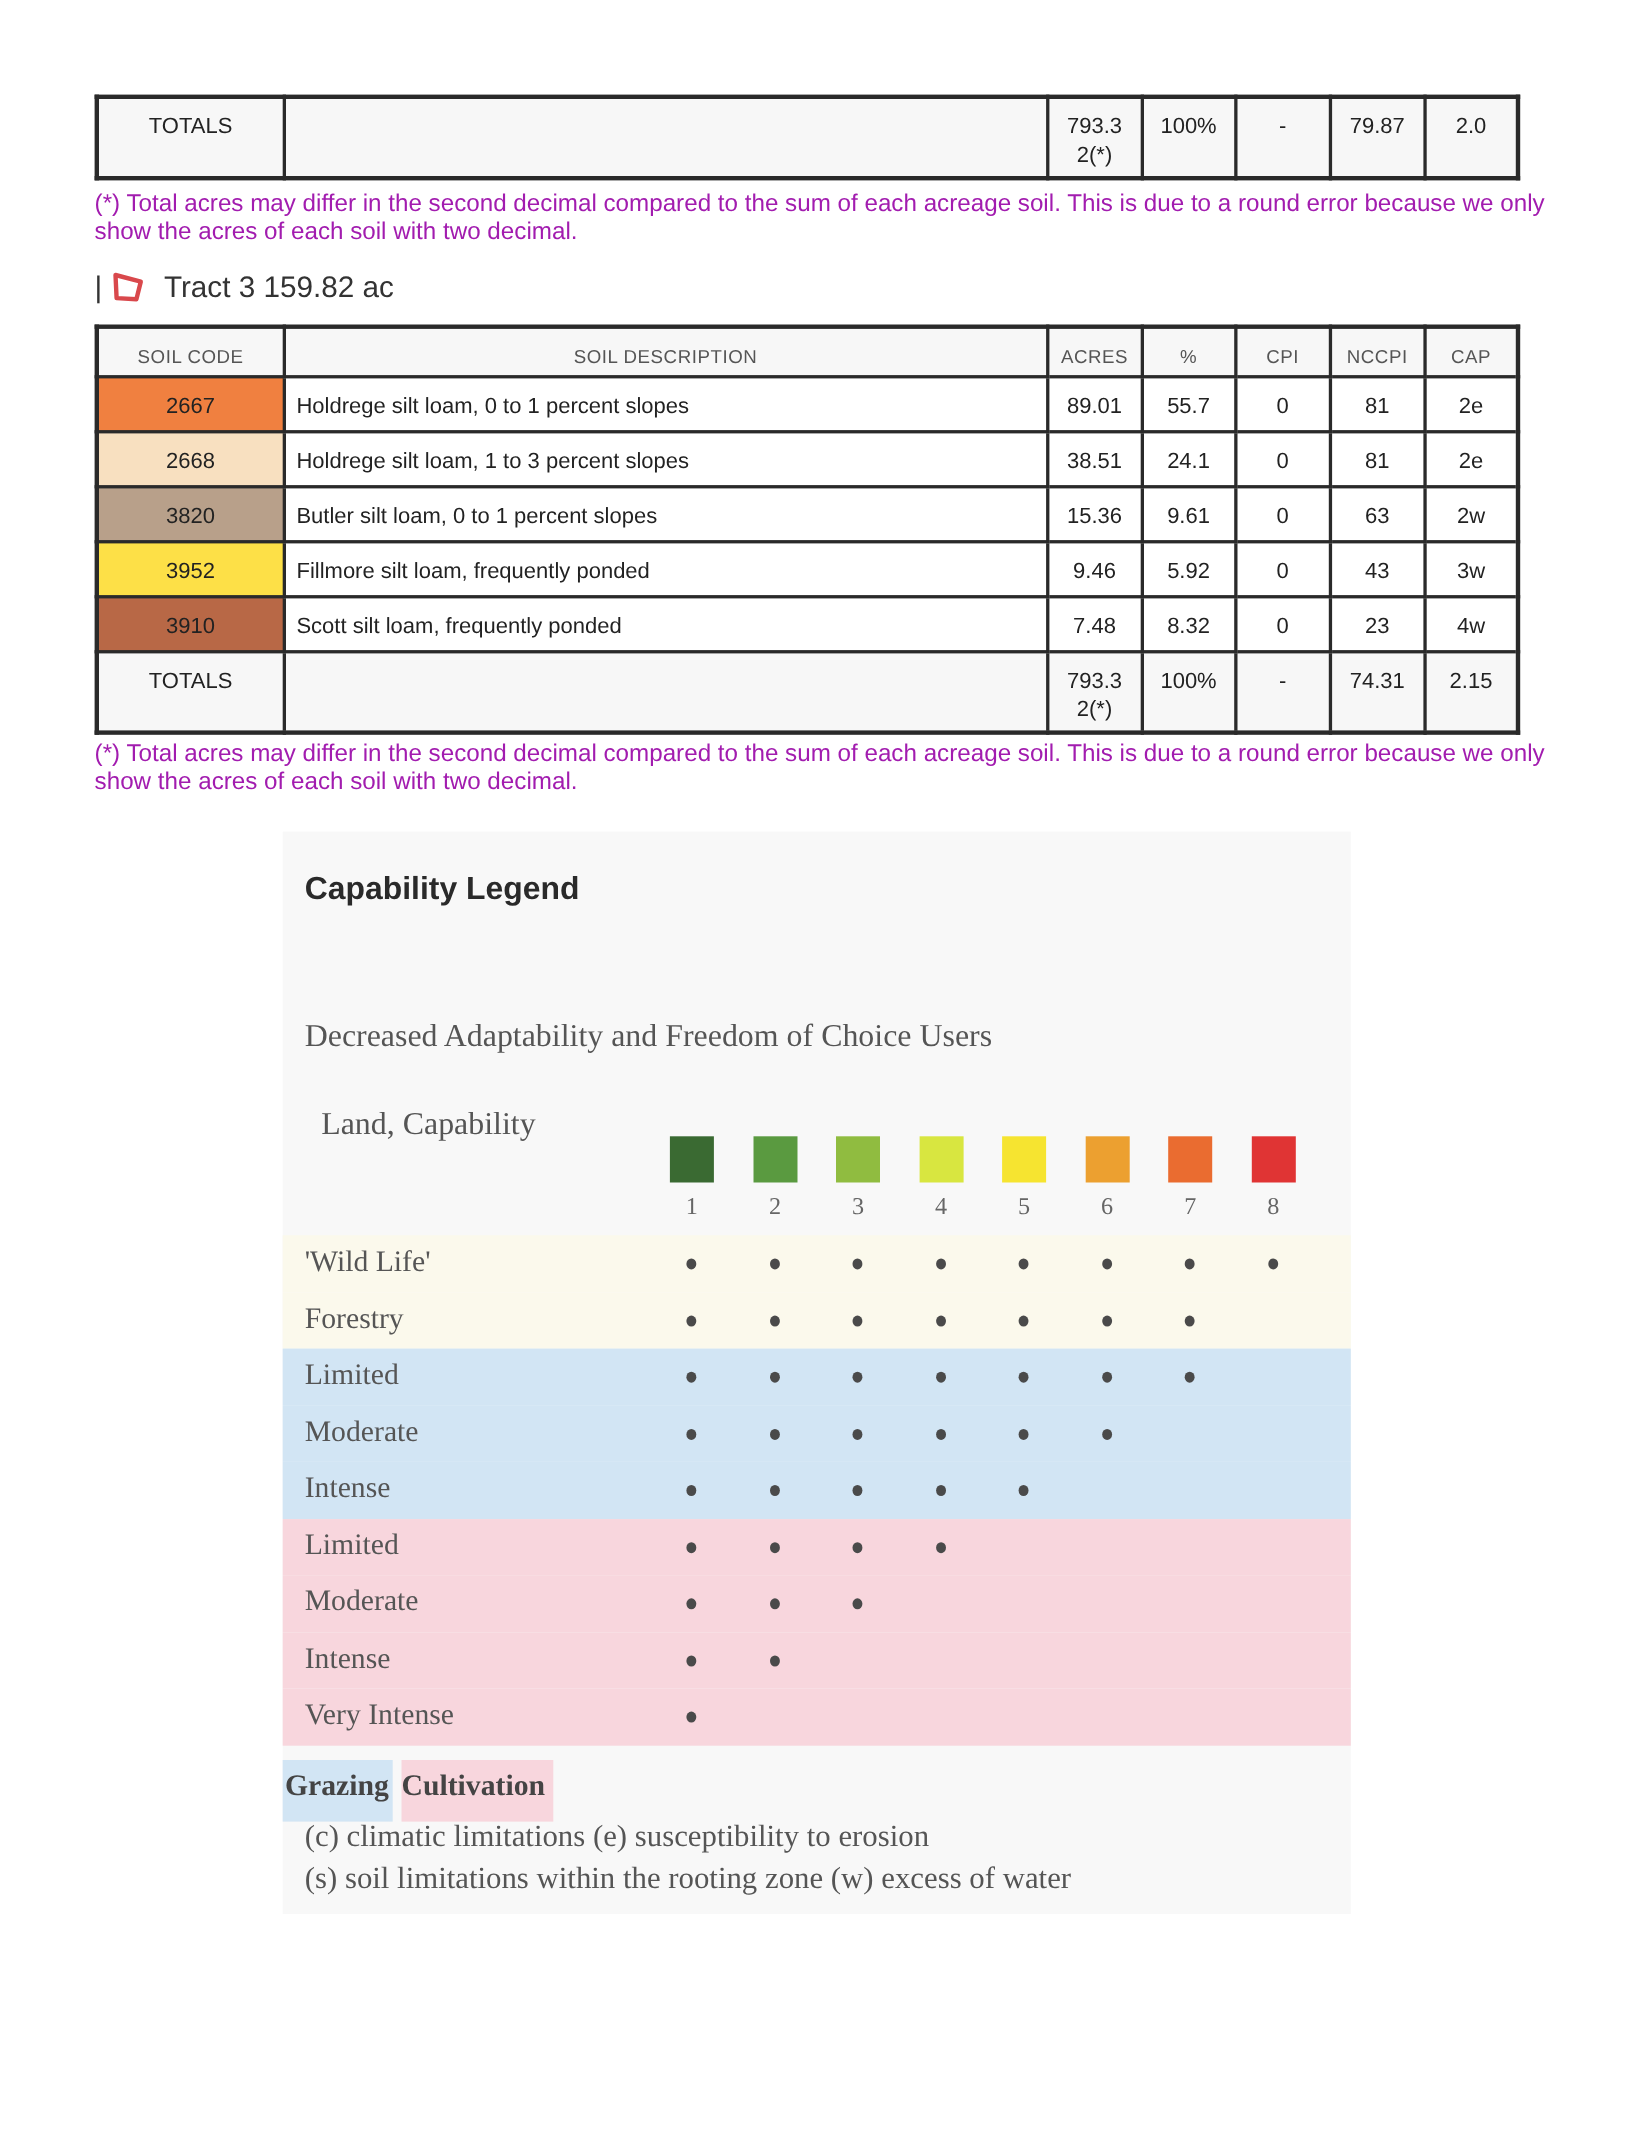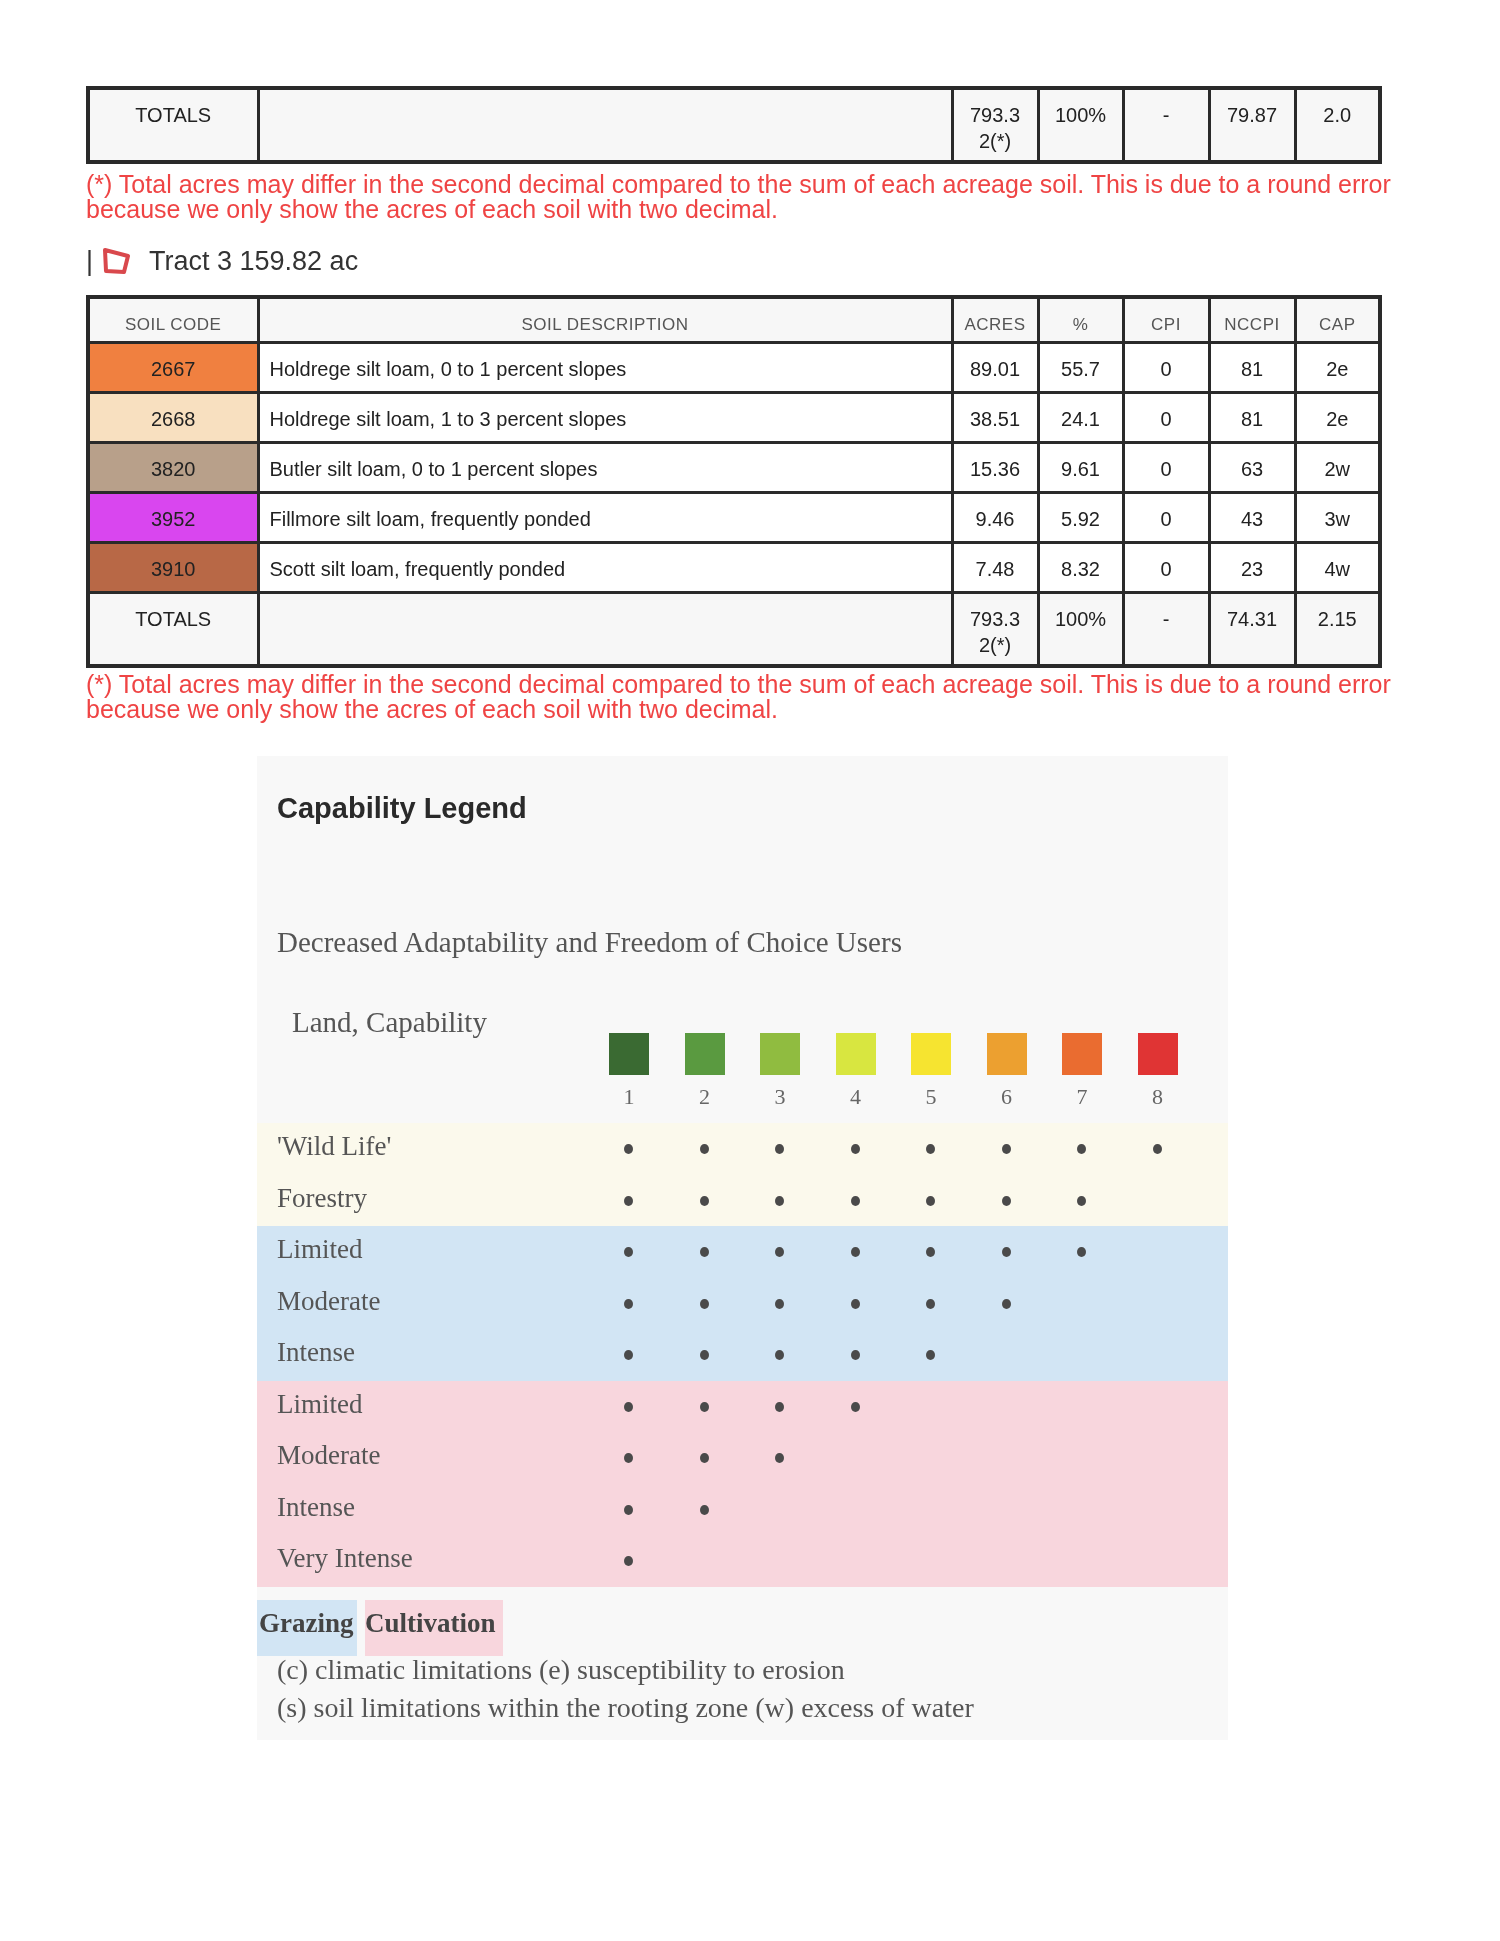--- a/index.html
+++ b/index.html
@@ -8,21 +8,21 @@
 
   .soil-table { position: absolute; left: 86px; width: 1288px; border-collapse: collapse; table-layout: fixed; border: 4px solid #2a2a2a; }
   .soil-table td, .soil-table th { border: 3px solid #2a2a2a; font-size: 20px; text-align: center; vertical-align: top; padding-top: 12px; font-weight: normal; line-height: 26px; }
   .soil-table th { font-size: 17px; color: #555; background: #f7f7f7; height: 45px; padding-top: 13px; letter-spacing: 0.5px; }
   .soil-table td { height: 50px; background: #fff; }
   .soil-table td.desc { text-align: left; padding-left: 10px; }
   .soil-table tr.totals td { background: #f7f7f7; height: 74px; }
   .col-code { width: 170px; } .col-desc { width: 694px; } .col-acres { width: 86px; }
   .col-pct { width: 85px; } .col-cpi { width: 86px; } .col-nccpi { width: 86px; } .col-cap { width: 85px; }
 
-  .footnote { position: absolute; left: 86px; width: 1320px; font-size: 25px; line-height: 25px; color: #ef4444; }
+  .footnote { position: absolute; left: 86px; width: 1320px; font-size: 22px; line-height: 25px; color: #a21caf; }
 
   .tract-heading { position: absolute; left: 86px; top: 244px; height: 34px; display: flex; align-items: center; font-size: 27px; color: #333; }
   .tract-heading .bar { font-size: 27px; color: #333; margin-right: 8px; }
   .tract-heading svg { margin-right: 18px; }
 
   .legend { position: absolute; left: 257px; top: 756px; width: 971px; height: 984px; background: #f8f8f8; font-family: "Liberation Serif", serif; color: #555; }
   .legend-title { position: absolute; left: 20px; top: 36px; font-family: "Liberation Sans", sans-serif; font-weight: bold; font-size: 29px; color: #2a2a2a; }
   .legend-line { position: absolute; left: 20px; font-size: 29px; color: #555; }
   .swatch { position: absolute; width: 40px; height: 42px; top: 277px; }
   .swatch-num { position: absolute; top: 328px; width: 40px; text-align: center; font-size: 22px; color: #666; }
@@ -110,21 +110,21 @@
   <tr>
     <td class="code" style="background: rgb(184, 160, 138);">3820</td>
     <td class="desc">Butler silt loam, 0 to 1 percent slopes</td>
     <td>15.36</td>
     <td>9.61</td>
     <td>0</td>
     <td>63</td>
     <td>2w</td>
   </tr>
   <tr>
-    <td class="code" style="background: #d946ef;">3952</td>
+    <td class="code" style="background: #fde047;">3952</td>
     <td class="desc">Fillmore silt loam, frequently ponded</td>
     <td>9.46</td>
     <td>5.92</td>
     <td>0</td>
     <td>43</td>
     <td>3w</td>
   </tr>
   <tr>
     <td class="code" style="background: rgb(184, 104, 70);">3910</td>
     <td class="desc">Scott silt loam, frequently ponded</td>

